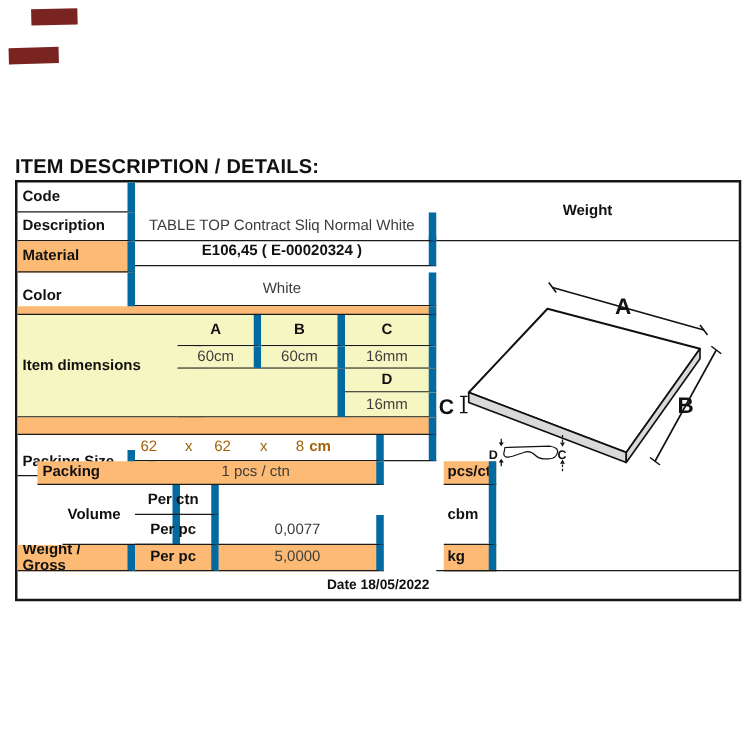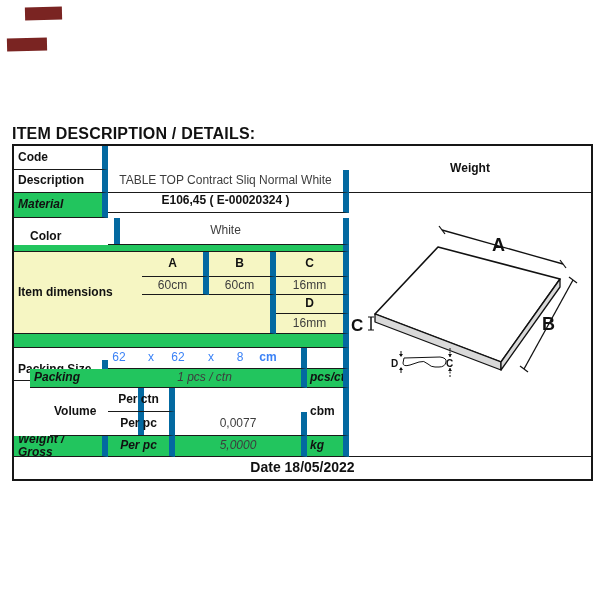--- a/index.html
+++ b/index.html
@@ -9,25 +9,25 @@
   #doc-title{position:absolute;left:12px;top:125px;width:581px;text-align:left;
              font-size:16px;font-weight:bold;color:#111;letter-spacing:.2px;}
   #tbl{position:absolute;left:12px;top:144px;width:577px;height:333px;border:2px solid #161616;}
   .cell{position:absolute;box-sizing:border-box;display:flex;align-items:center;
         font-size:12px;line-height:1.1;overflow:hidden;}
   .br{border-right:6px solid #0369a1;}
   .bb{border-bottom:1px solid #1a1a1a;}
   .lbl{font-weight:bold;padding-left:4px;color:#111;}
   .val{justify-content:center;text-align:center;color:#3d3d3d;}
   .bold{font-weight:bold;color:#111;}
-  .gray{background:#22c55e;font-style:italic;}
+  .gray{background:#fdba74;}
   .yellow{background:#f6f6c3;}
-  .unit{font-weight:bold;color:#111;padding-left:3px;}
+  .unit{font-weight:bold;color:#111;padding-left:3px;margin-left:48px;}
   .ps{position:absolute;top:0;height:100%;display:flex;align-items:center;
-      transform:translateX(-50%);color:#3b82f6;}
+      transform:translateX(-50%);color:#a16207;}
   svg text{font-family:"Liberation Sans",sans-serif;font-weight:bold;fill:#111;}
 </style>
 </head>
 <body>
 
 <div id="screen">
 
   <div class="redact" style="left:25px;top:7px;width:37px;height:13px;transform:rotate(-1.5deg);"></div>
   <div class="redact" style="left:7px;top:38px;width:40px;height:13px;transform:rotate(-1.5deg);"></div>
 
@@ -38,21 +38,21 @@
     <div class="cell br bb lbl" style="left:0;top:0;width:94px;height:24px;">Code</div>
     <div class="cell br bb val bold" style="left:94px;top:0;width:241px;height:24px;margin-top:43px;">E106,45  ( E-00020324 )</div>
 
     <div class="cell bb val bold" style="left:335px;top:0;width:242px;height:47px;">Weight</div>
 
     <div class="cell br bb lbl" style="left:0;top:24px;width:94px;height:23px;">Description</div>
     <div class="cell br bb val" style="left:94px;top:24px;width:241px;height:23px;">TABLE TOP Contract Sliq Normal White</div>
 
     <div class="cell br bb lbl gray" style="left:0;top:47px;width:94px;height:25px;">Material</div>
 
-    <div class="cell br bb lbl" style="left:12px;top:72px;width:94px;height:38px;">Color</div>
+    <div class="cell br bb lbl" style="left:0;top:72px;width:94px;height:38px;">Color</div>
     <div class="cell br bb val" style="left:94px;top:72px;width:241px;height:27px;">White</div>
 
     <div class="cell br bb gray" style="left:0;top:99px;width:335px;height:7px;"></div>
 
     <div class="cell br bb lbl yellow" style="left:0;top:106px;width:148px;height:82px;">Item dimensions</div>
     <div class="cell br bb val bold yellow" style="left:128px;top:106px;width:67px;height:25px;">A</div>
     <div class="cell br bb val bold yellow" style="left:195px;top:106px;width:67px;height:25px;">B</div>
     <div class="cell br bb val bold yellow" style="left:262px;top:106px;width:73px;height:25px;">C</div>
     <div class="cell br bb val yellow" style="left:128px;top:131px;width:67px;height:18px;">60cm</div>
     <div class="cell br bb val yellow" style="left:195px;top:131px;width:67px;height:18px;">60cm</div>
@@ -63,21 +63,21 @@
 
     <div class="cell br bb gray" style="left:0;top:188px;width:335px;height:14px;"></div>
 
     <div class="cell br bb lbl" style="left:0;top:202px;width:94px;height:21px;margin-top:12px;">Packing Size</div>
     <div class="cell br bb" style="left:94px;top:202px;width:199px;height:21px;position:absolute;">
       <span class="ps" style="left:11px;">62</span>
       <span class="ps" style="left:43px;">x</span>
       <span class="ps" style="left:70px;">62</span>
       <span class="ps" style="left:103px;">x</span>
       <span class="ps" style="left:132px;">8</span>
-      <span class="ps bold" style="left:160px;text-align:right;">cm</span>
+      <span class="ps bold" style="left:148px;text-align:right;">cm</span>
     </div>
     <div class="cell br bb" style="left:293px;top:202px;width:42px;height:21px;"></div>
 
     <div class="cell br bb lbl gray" style="left:16px;top:223px;width:94px;height:19px;">Packing</div>
     <div class="cell br bb val gray" style="left:94px;top:223px;width:199px;height:19px;">1 pcs / ctn</div>
     <div class="cell br bb unit gray" style="left:293px;top:223px;width:42px;height:19px;">pcs/ctn</div>
 
     <div class="cell br bb lbl" style="left:0;top:242px;width:94px;height:48px;margin-left:36px;">Volume</div>
     <div class="cell br bb val bold" style="left:94px;top:242px;width:67px;height:24px;">Per ctn</div>
     <div class="cell br bb unit" style="left:293px;top:242px;width:42px;height:48px;">cbm</div>
@@ -122,15 +122,15 @@
         <text x="42" y="174" font-size="10">D</text>
 
         <line x1="101" y1="155" x2="101" y2="164" stroke="#111" stroke-width="1" stroke-dasharray="2,1.5"></line>
         <line x1="101" y1="175" x2="101" y2="184" stroke="#111" stroke-width="1" stroke-dasharray="2,1.5"></line>
         <path d="M99,161 L101,164 L103,161 Z" fill="#111"></path>
         <path d="M99,178 L101,175 L103,178 Z" fill="#111"></path>
         <text x="97" y="174" font-size="10">C</text>
       </svg>
     </div>
 
-    <div class="cell val bold" style="left:0;top:311px;width:577px;height:22px;font-size:14px;text-align:center;">Date 18/05/2022</div>
+    <div class="cell val bold" style="left:0;top:311px;width:577px;height:22px;font-size:11px;text-align:center;">Date 18/05/2022</div>
   </div>
 </div>
 
 </body></html>

